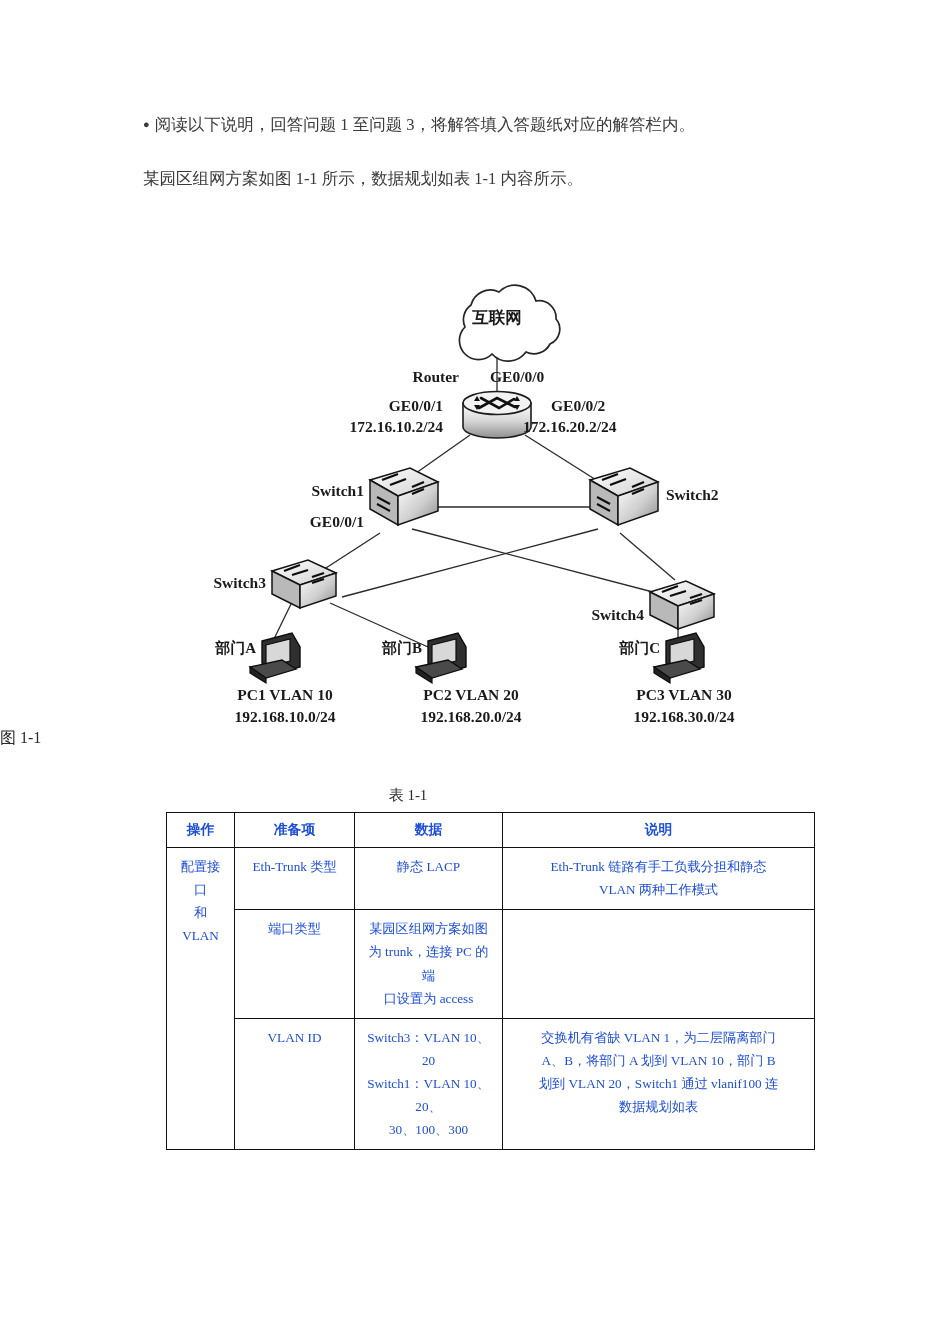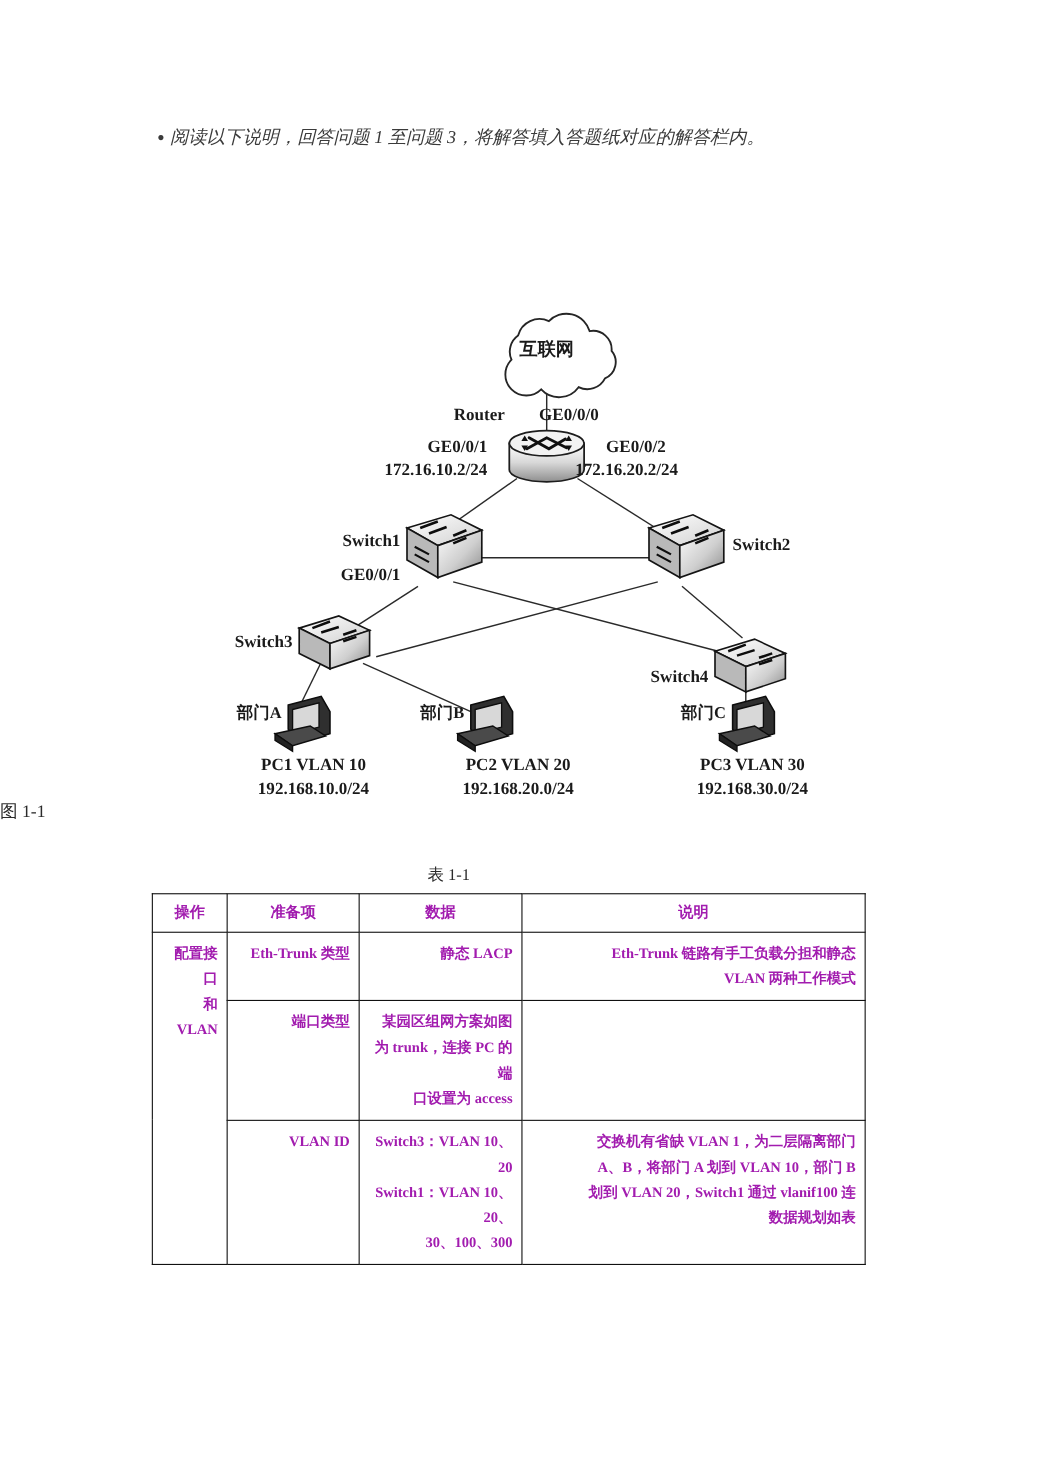--- a/index.html
+++ b/index.html
@@ -20,21 +20,20 @@
     position: absolute;
     inset: 0;
   }
 
   
   .prose {
     position: absolute;
     left: 143px;
     top: 112px;
     width: 680px;
-    font-style: italic;
   }
   .para {
     font-size: 16.5px;
     line-height: 1.55;
     color: #3a3a3a;
     margin: 0 0 28px 0;
     white-space: nowrap;
   }
   .para.bullet::before {
     content: "\25CF";
@@ -70,35 +69,35 @@
     left: 0;
     top: 786px;
     width: 816px;
     text-align: center;
     font-size: 15px;
     color: #2b2b2b;
   }
 
   table.spec {
     position: absolute;
-    left: 138px;
+    left: 166px;
     top: 812px;
     width: 648px;
     border-collapse: collapse;
     table-layout: fixed;
     font-size: 13.2px;
-    color: #a21caf;
+    color: #1d4ed8;
   }
   table.spec td, table.spec th {
     border: 1px solid #111;
     padding: 7px 8px 8px 8px;
     vertical-align: top;
-    text-align: right;
+    text-align: center;
     line-height: 1.75;
-    font-weight: bold;
+    font-weight: normal;
   }
   table.spec thead th {
     text-align: center;
     font-weight: bold;
     padding-top: 5px;
     padding-bottom: 5px;
     font-size: 13.8px;
   }
   .col-op   { width: 68px; }
   .col-prep { width: 120px; }
@@ -111,20 +110,21 @@
   }
   .cell-lines > div { white-space: normal; }
 </style>
 </head>
 <body>
 
 <div class="page">
 
   <div class="prose">
     <p class="para bullet">阅读以下说明，回答问题 1 至问题 3，将解答填入答题纸对应的解答栏内。</p>
+    <p class="para">某园区组网方案如图 1-1 所示，数据规划如表 1-1 内容所示。</p>
   </div>
 
   <div class="figure">
     <svg width="950" height="500" viewBox="0 0 950 500" xmlns="http://www.w3.org/2000/svg">
       <defs>
         <linearGradient id="devGrad" x1="0" y1="0" x2="1" y2="1">
           <stop offset="0%" stop-color="#fdfdfd"></stop>
           <stop offset="55%" stop-color="#cfcfcf"></stop>
           <stop offset="100%" stop-color="#8a8a8a"></stop>
         </linearGradient>

